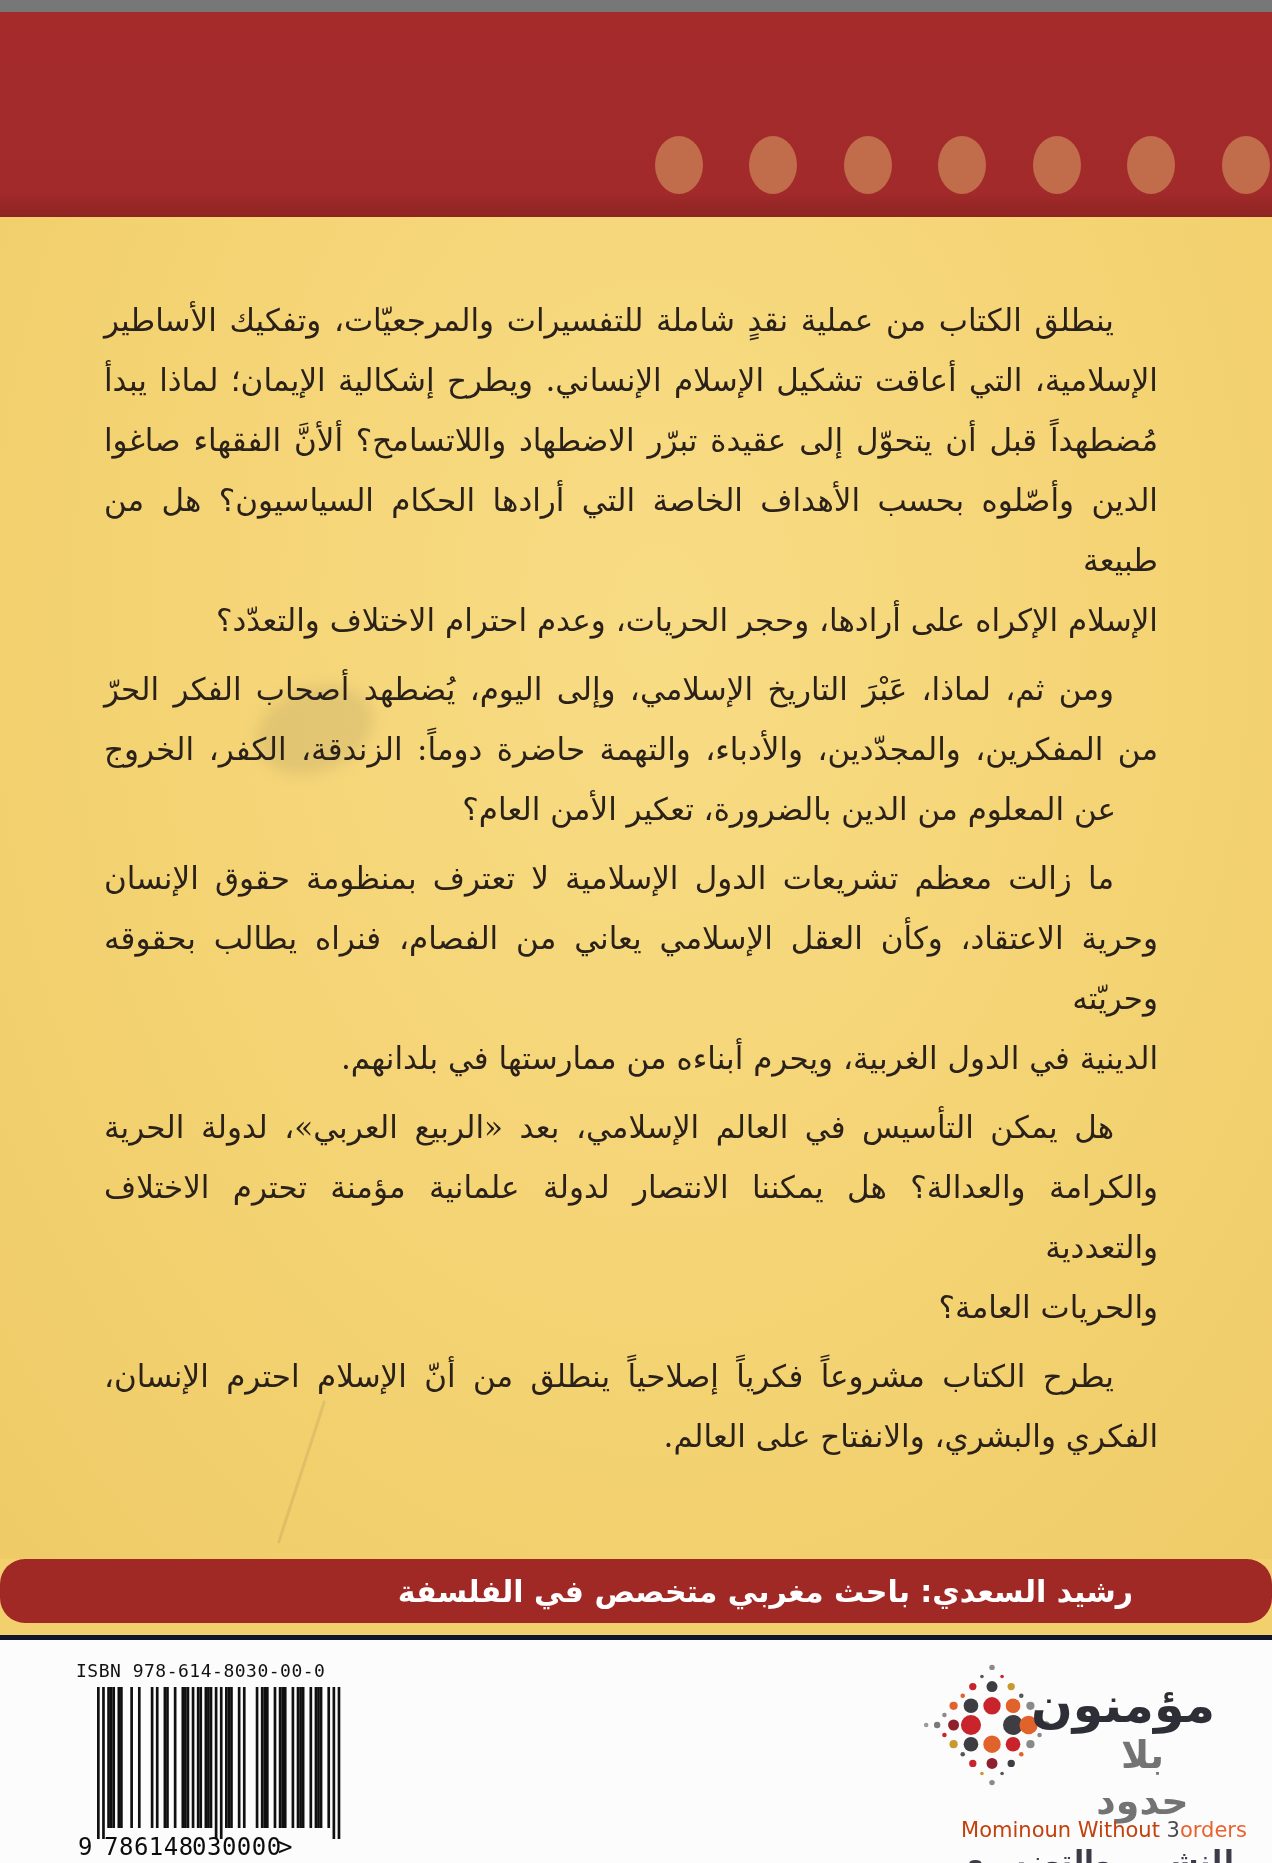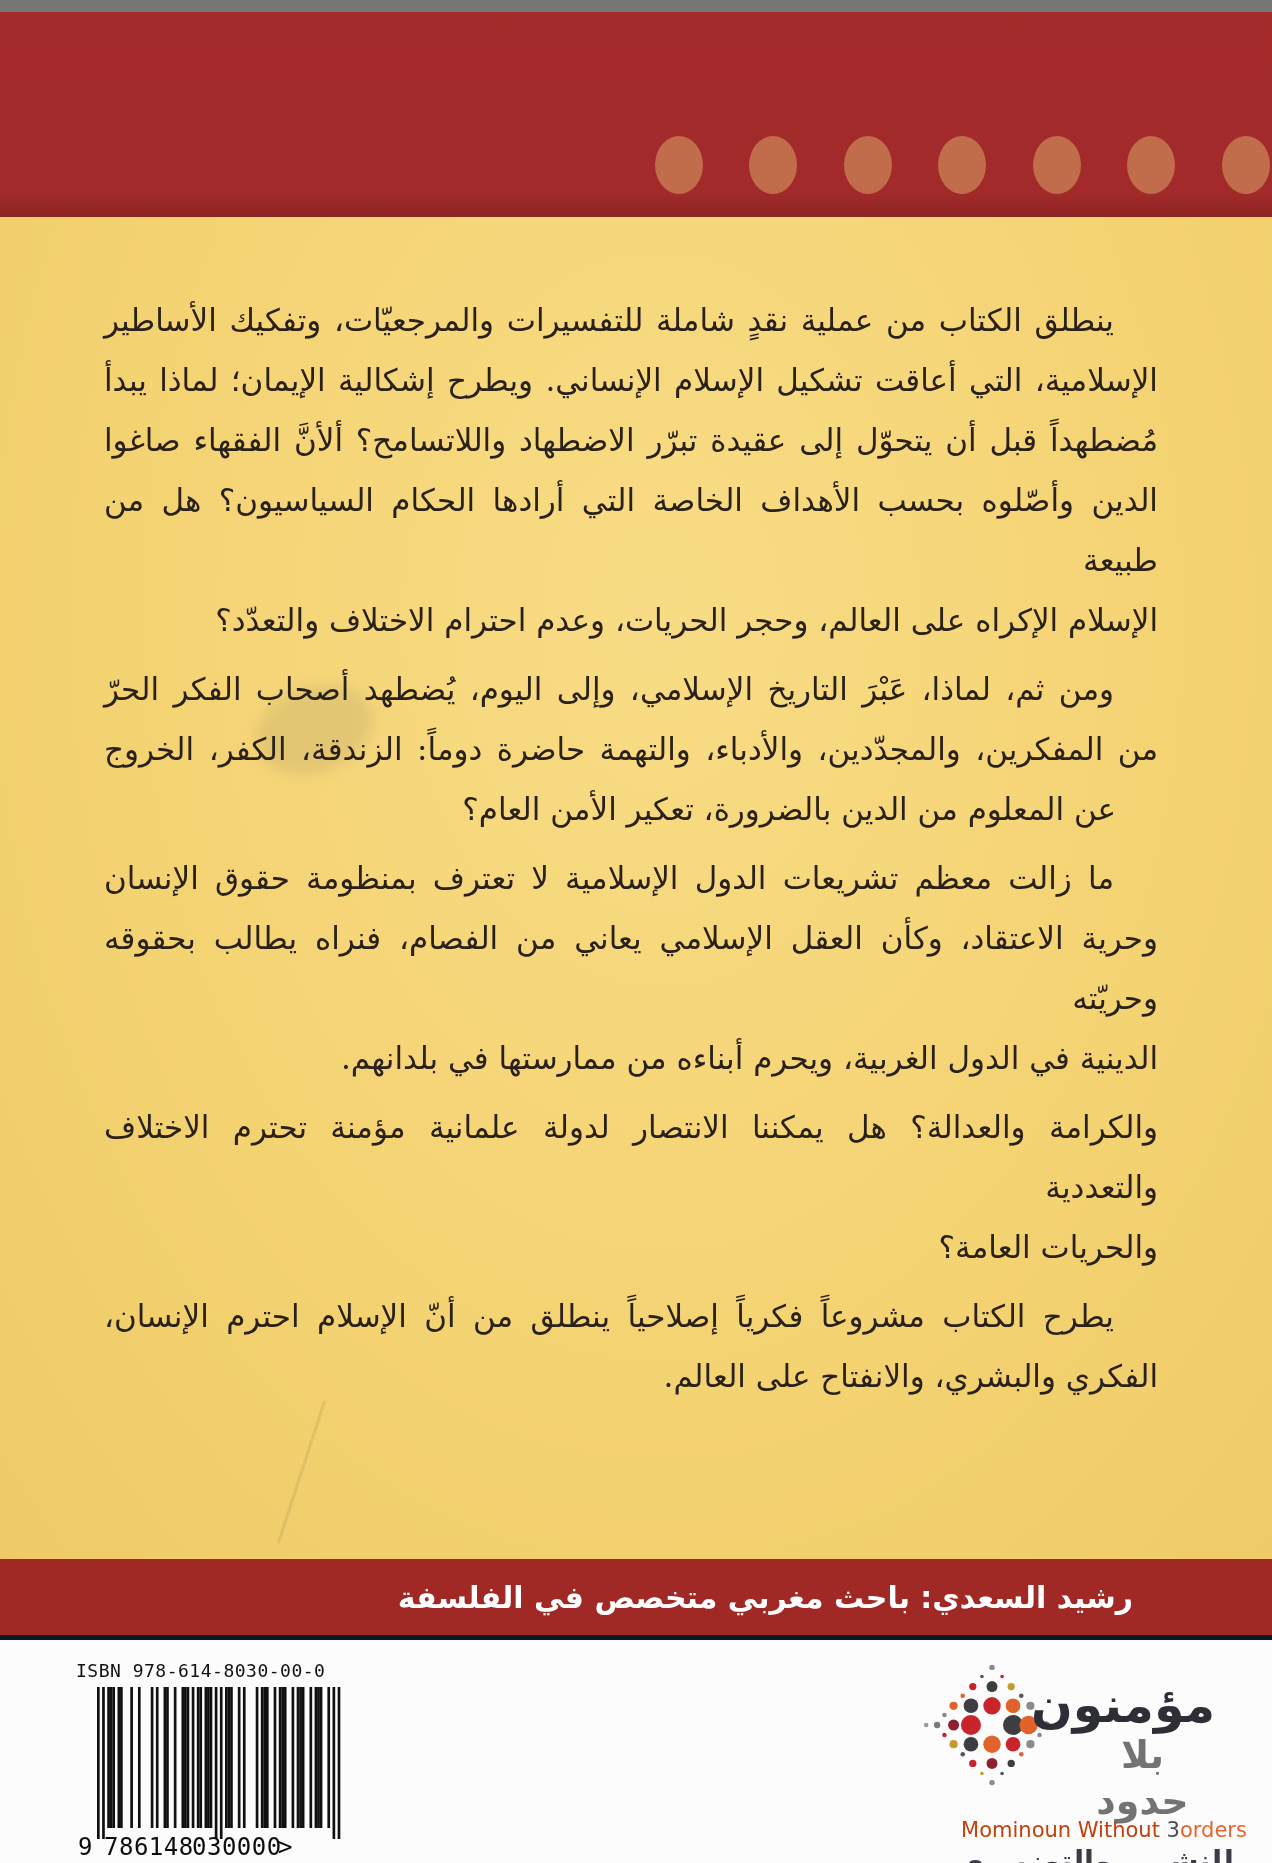--- a/index.html
+++ b/index.html
@@ -36,24 +36,24 @@
     color:#2a211a;
     font-family:"DejaVu Serif","DejaVu Sans",serif;
     font-size:31px;line-height:60px;
   }
   .para{margin:0 0 9px 0;}
   .ln{text-align:right;}
   .ln.j{text-align:justify;text-align-last:justify;}
   .ln.ind{text-indent:44px;}
   
   .author-band{
-    position:absolute;left:0;top:1547px;width:1272px;height:76px;
+    position:absolute;left:0;top:1547px;width:1272px;height:64px;
     background:#a02925;
     display:flex;align-items:center;justify-content:flex-end;
-    padding-right:139px;box-sizing:border-box;
+    padding-right:139px;box-sizing:border-box;border-radius:25px;
   }
   .author-band .credit{
     direction:rtl;color:#ffffff;font-weight:bold;font-size:30px;
     font-family:"DejaVu Sans","Liberation Sans",sans-serif;
   }
   
   .footer{
     position:absolute;left:0;top:1623px;width:1272px;height:240px;
     background:#fcfcfd;border-top:5px solid #0f172a;box-sizing:border-box;
   }
@@ -119,33 +119,34 @@
   <div class="cover">
     <div class="smudge"></div>
     <div class="scratch"></div>
 
     <div class="body-text">
       <div class="para">
         <div class="ln j ind">ينطلق الكتاب من عملية نقدٍ شاملة للتفسيرات والمرجعيّات، وتفكيك الأساطير</div>
         <div class="ln j">الإسلامية، التي أعاقت تشكيل الإسلام الإنساني. ويطرح إشكالية الإيمان؛ لماذا يبدأ</div>
         <div class="ln j">مُضطهداً قبل أن يتحوّل إلى عقيدة تبرّر الاضطهاد واللاتسامح؟ ألأنَّ الفقهاء صاغوا</div>
         <div class="ln j">الدين وأصّلوه بحسب الأهداف الخاصة التي أرادها الحكام السياسيون؟ هل من طبيعة</div>
-        <div class="ln">الإسلام الإكراه على العالم، وحجر الحريات، وعدم احترام الاختلاف والتعدّد؟</div>
+        <div class="ln">الإسلام الإكراه على أرادها، وحجر الحريات، وعدم احترام الاختلاف والتعدّد؟</div>
       </div>
       <div class="para">
         <div class="ln j ind">ومن ثم، لماذا، عَبْرَ التاريخ الإسلامي، وإلى اليوم، يُضطهد أصحاب الفكر الحرّ</div>
         <div class="ln j">من المفكرين، والمجدّدين، والأدباء، والتهمة حاضرة دوماً: الزندقة، الكفر، الخروج</div>
         <div class="ln" style="padding-right:42px;">عن المعلوم من الدين بالضرورة، تعكير الأمن العام؟</div>
       </div>
       <div class="para">
         <div class="ln j ind">ما زالت معظم تشريعات الدول الإسلامية لا تعترف بمنظومة حقوق الإنسان</div>
         <div class="ln j">وحرية الاعتقاد، وكأن العقل الإسلامي يعاني من الفصام، فنراه يطالب بحقوقه وحريّته</div>
         <div class="ln">الدينية في الدول الغربية، ويحرم أبناءه من ممارستها في بلدانهم.</div>
       </div>
       <div class="para">
+        <div class="ln j ind">هل يمكن التأسيس في العالم الإسلامي، بعد «الربيع العربي»، لدولة الحرية</div>
         <div class="ln j">والكرامة والعدالة؟ هل يمكننا الانتصار لدولة علمانية مؤمنة تحترم الاختلاف والتعددية</div>
         <div class="ln">والحريات العامة؟</div>
       </div>
       <div class="para">
         <div class="ln j ind">يطرح الكتاب مشروعاً فكرياً إصلاحياً ينطلق من أنّ الإسلام احترم الإنسان،</div>
         <div class="ln">الفكري والبشري، والانفتاح على العالم.</div>
       </div>
     </div>
   </div>
 

